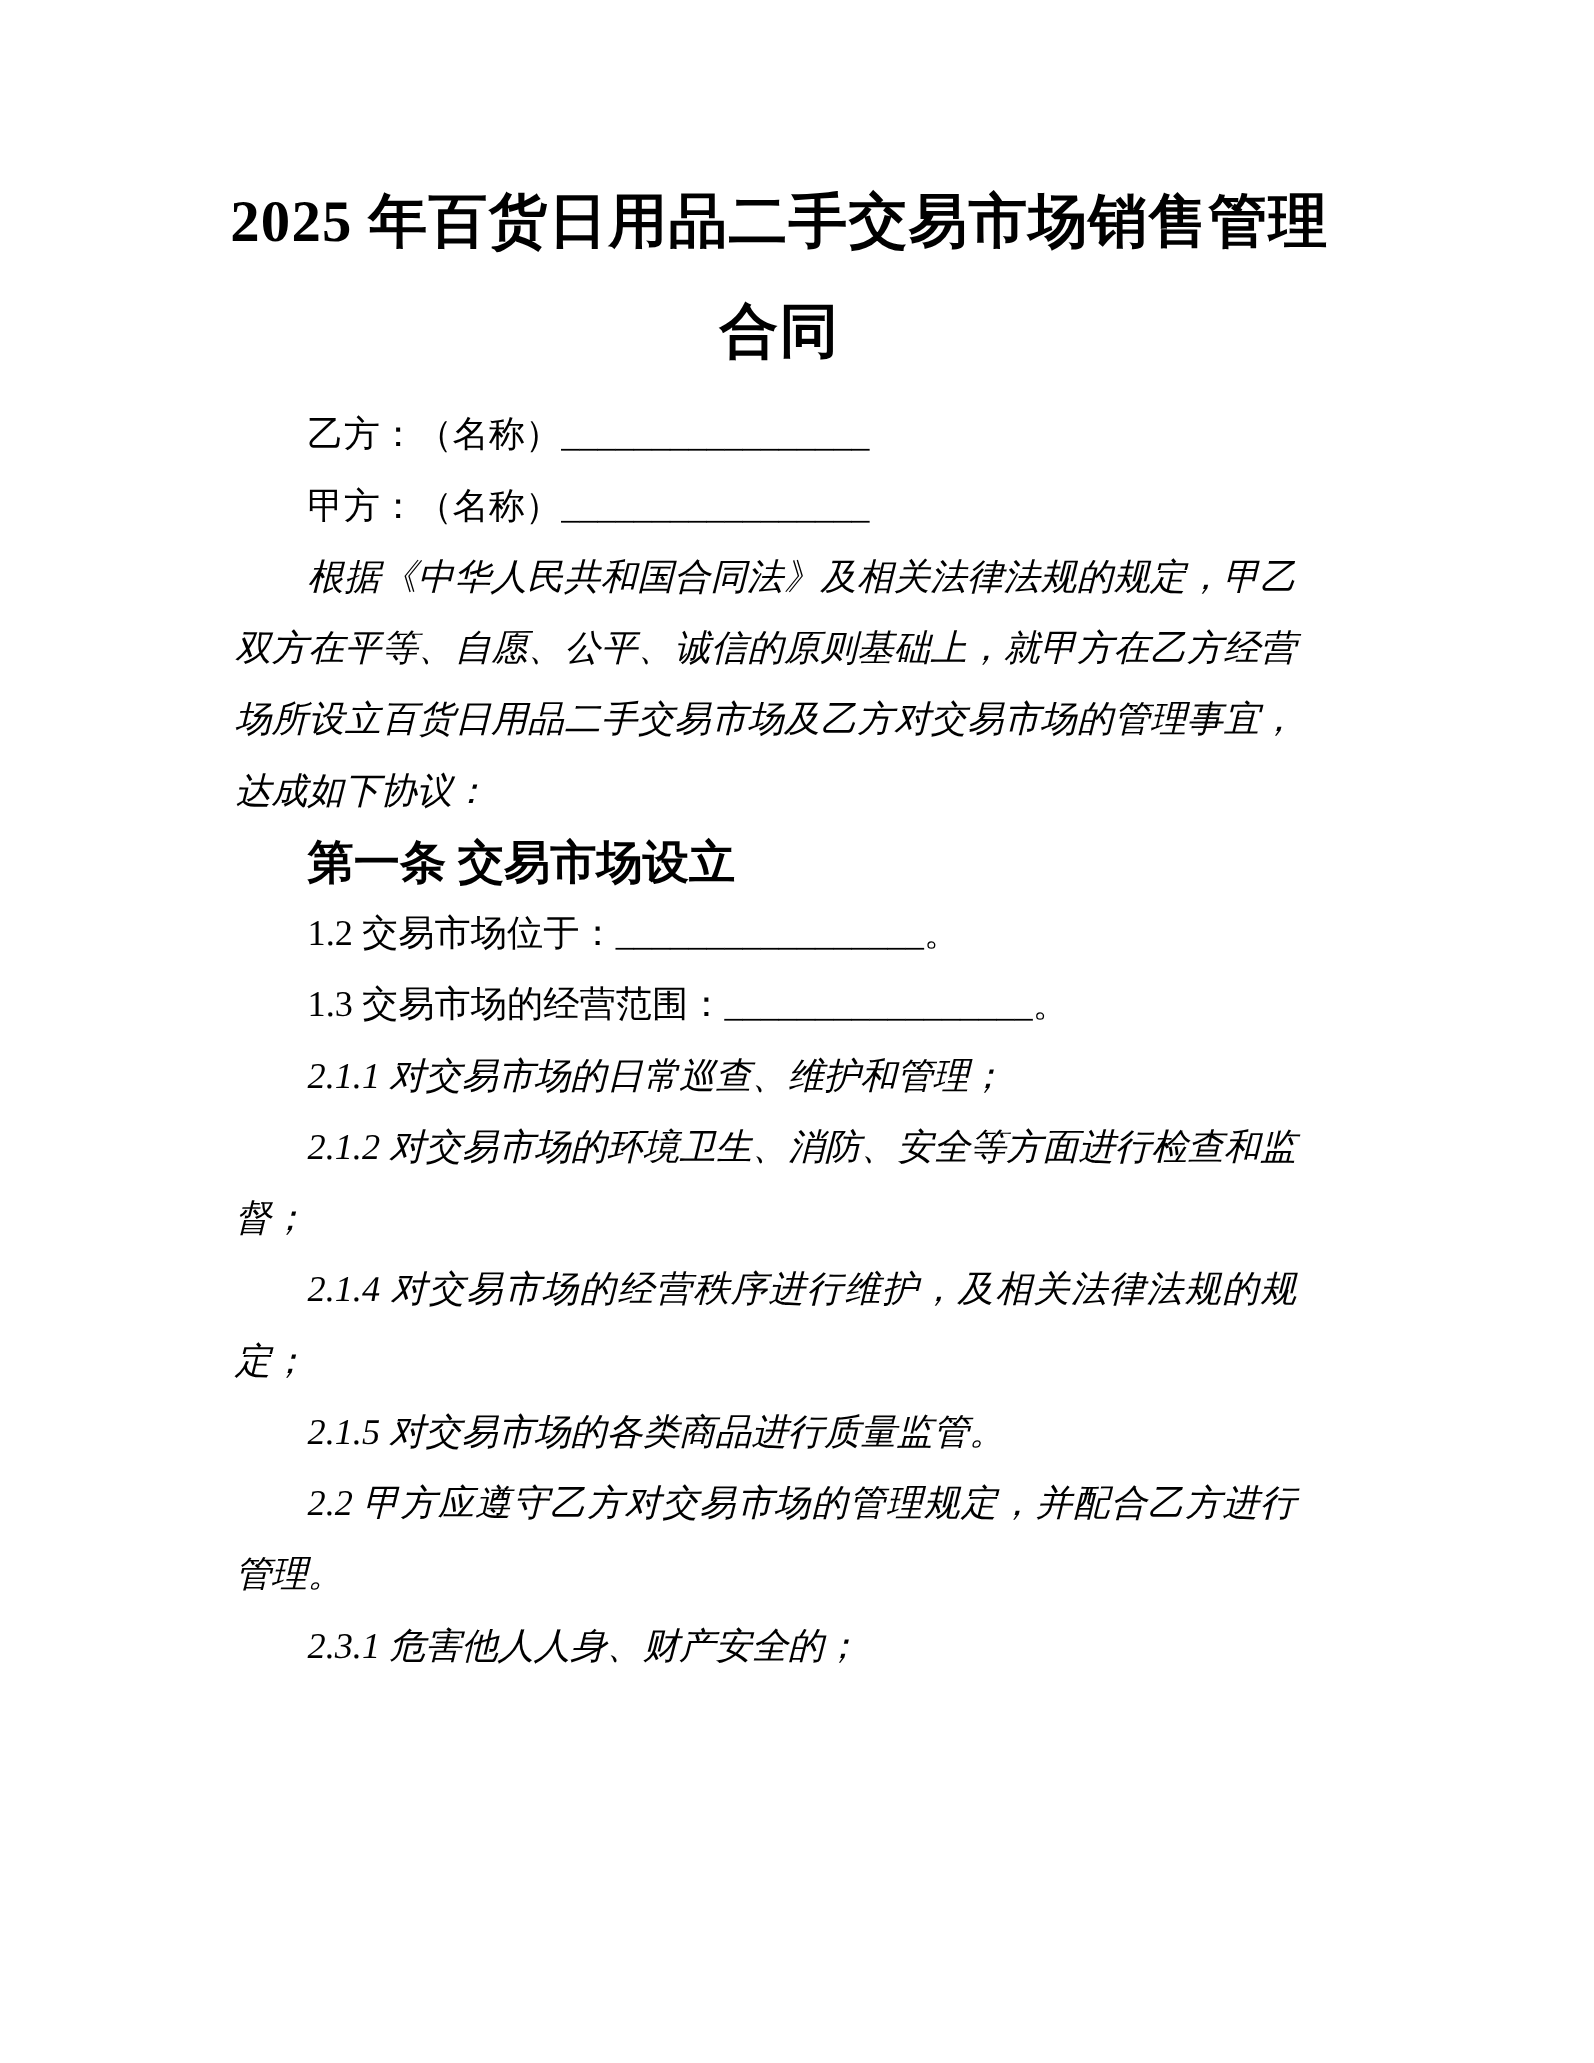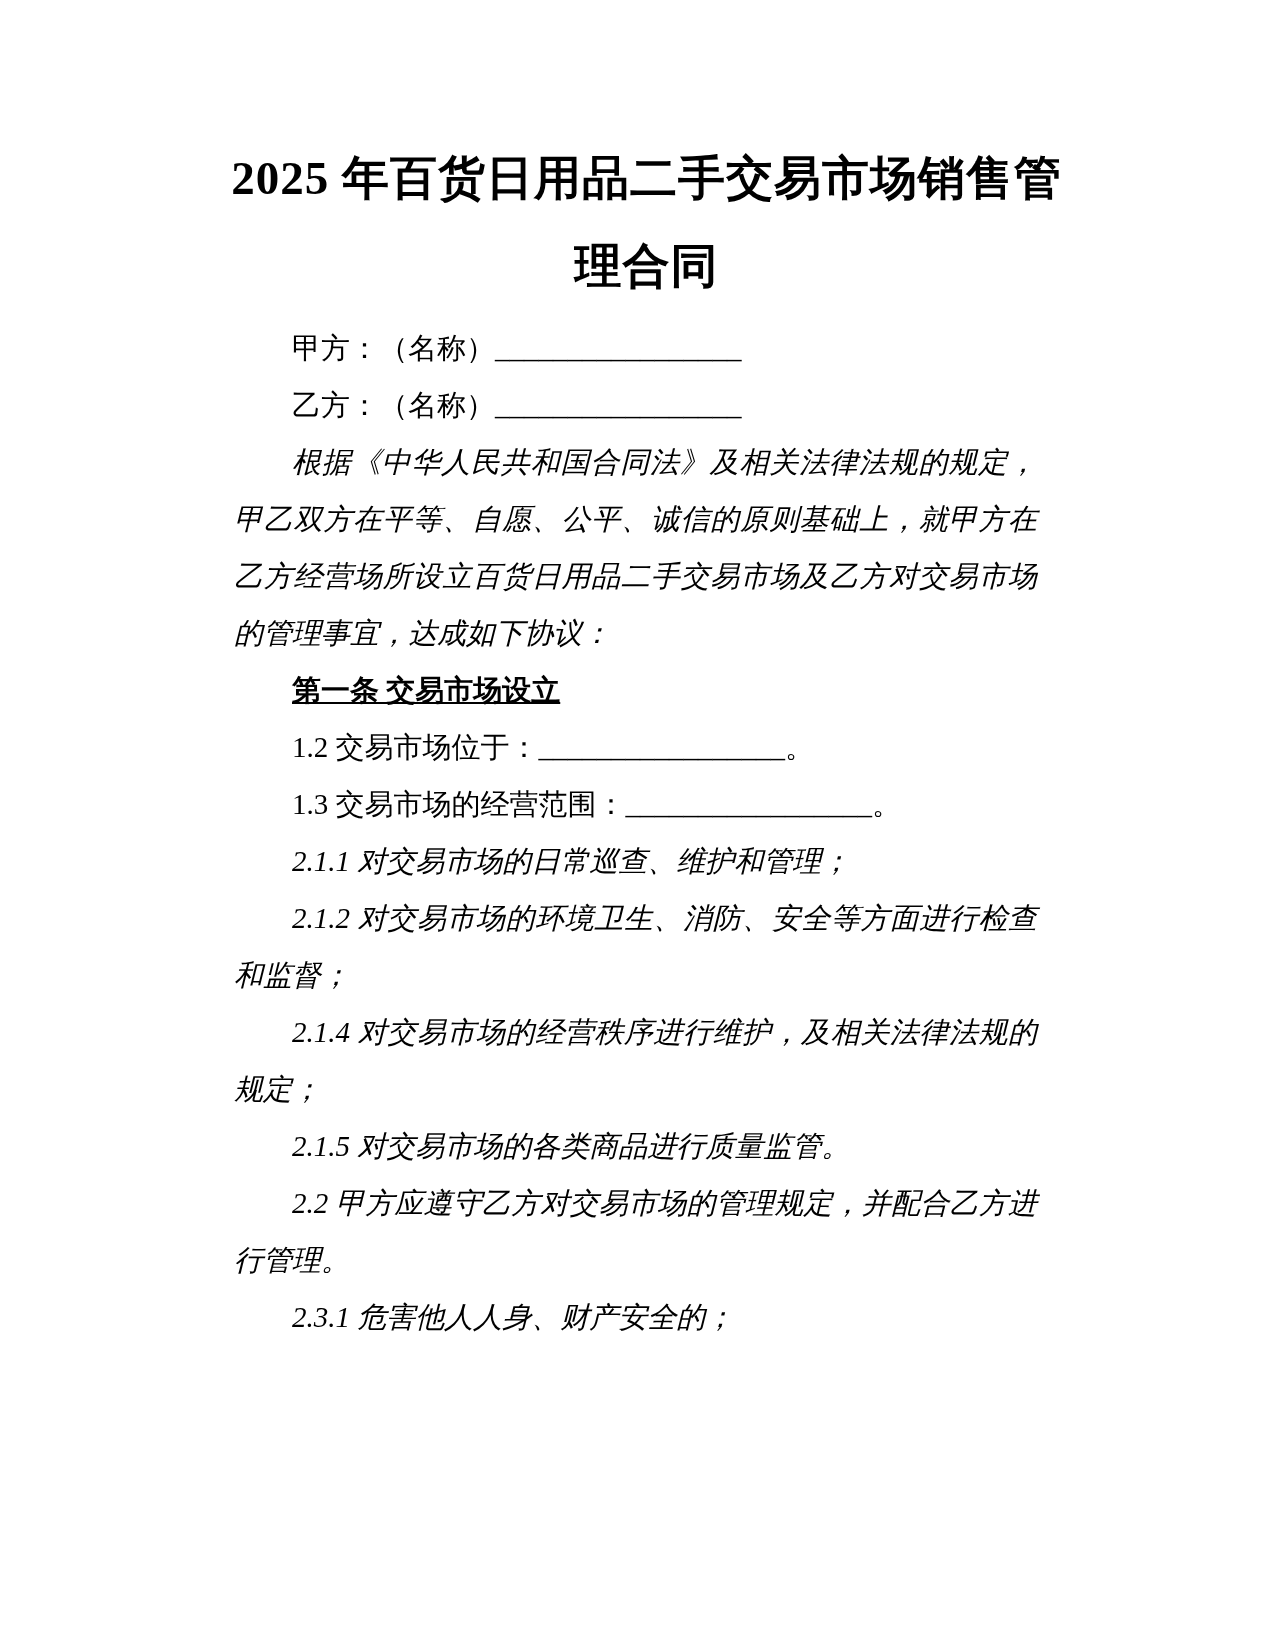--- a/index.html
+++ b/index.html
@@ -13,21 +13,20 @@
     color: #000000;
     font-family: "Liberation Serif", "DejaVu Serif", serif;
     overflow: hidden;
   }
   .page {
     width: 1247px;
     height: 1650px;
     box-sizing: border-box;
     padding-top: 134px;
     background: #ffffff;
-    padding-left: 46px;
   }
   .doc-title {
     margin: 0 165px;
     font-size: 47px;
     line-height: 88px;
     font-weight: bold;
     text-align: center;
     letter-spacing: 1px;
   }
   .doc-body {
@@ -38,40 +37,39 @@
   .doc-body p, .doc-body h2 {
     margin: 0;
     padding: 0;
     text-indent: 58px; 
   }
   .para {
     text-align: justify;
     font-style: italic;
   }
   .heading {
-    font-size: 29px;
+    font-size: 37px;
     font-weight: bold;
-    text-decoration: underline;
   }
   .blank {
     white-space: nowrap;
   }
 </style>
 </head>
 <body>
 
 <div class="page">
 
   <h1 class="doc-title">2025 年百货日用品二手交易市场销售管理合同</h1>
 
   <div class="doc-body">
 
+    <p class="line"><span>乙方：（名称）</span><span class="blank">_________________</span></p>
+
     <p class="line"><span>甲方：（名称）</span><span class="blank">_________________</span></p>
-
-    <p class="line"><span>乙方：（名称）</span><span class="blank">_________________</span></p>
 
     <p class="para">根据《中华人民共和国合同法》及相关法律法规的规定，甲乙双方在平等、自愿、公平、诚信的原则基础上，就甲方在乙方经营场所设立百货日用品二手交易市场及乙方对交易市场的管理事宜，达成如下协议：</p>
 
     <h2 class="heading">第一条 交易市场设立</h2>
 
     <p class="line"><span>1.2 交易市场位于：</span><span class="blank">_________________</span><span>。</span></p>
 
     <p class="line"><span>1.3 交易市场的经营范围：</span><span class="blank">_________________</span><span>。</span></p>
 
 

